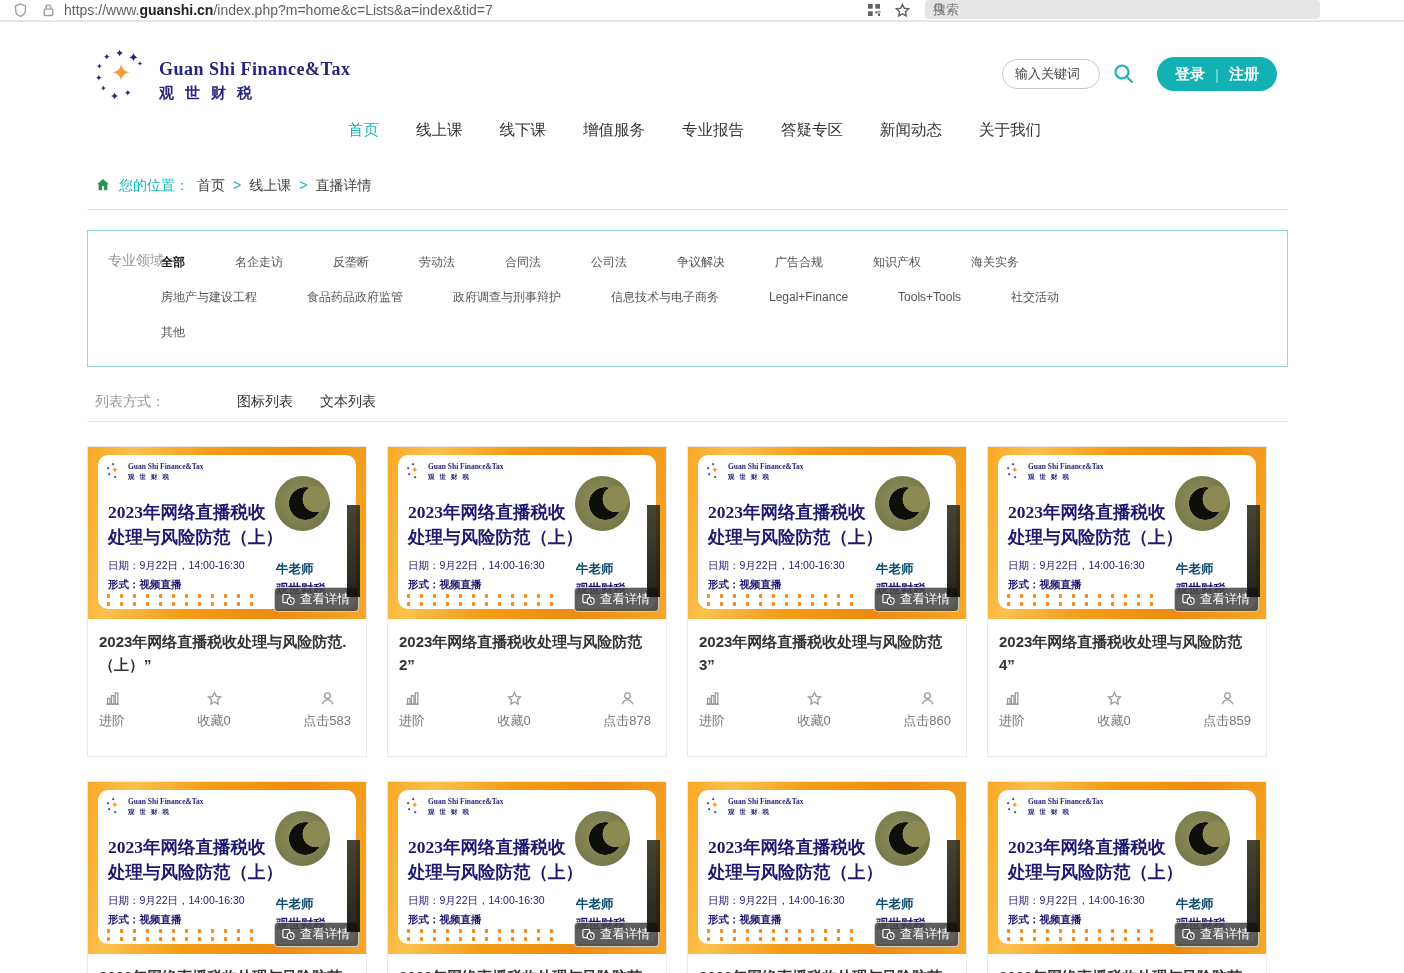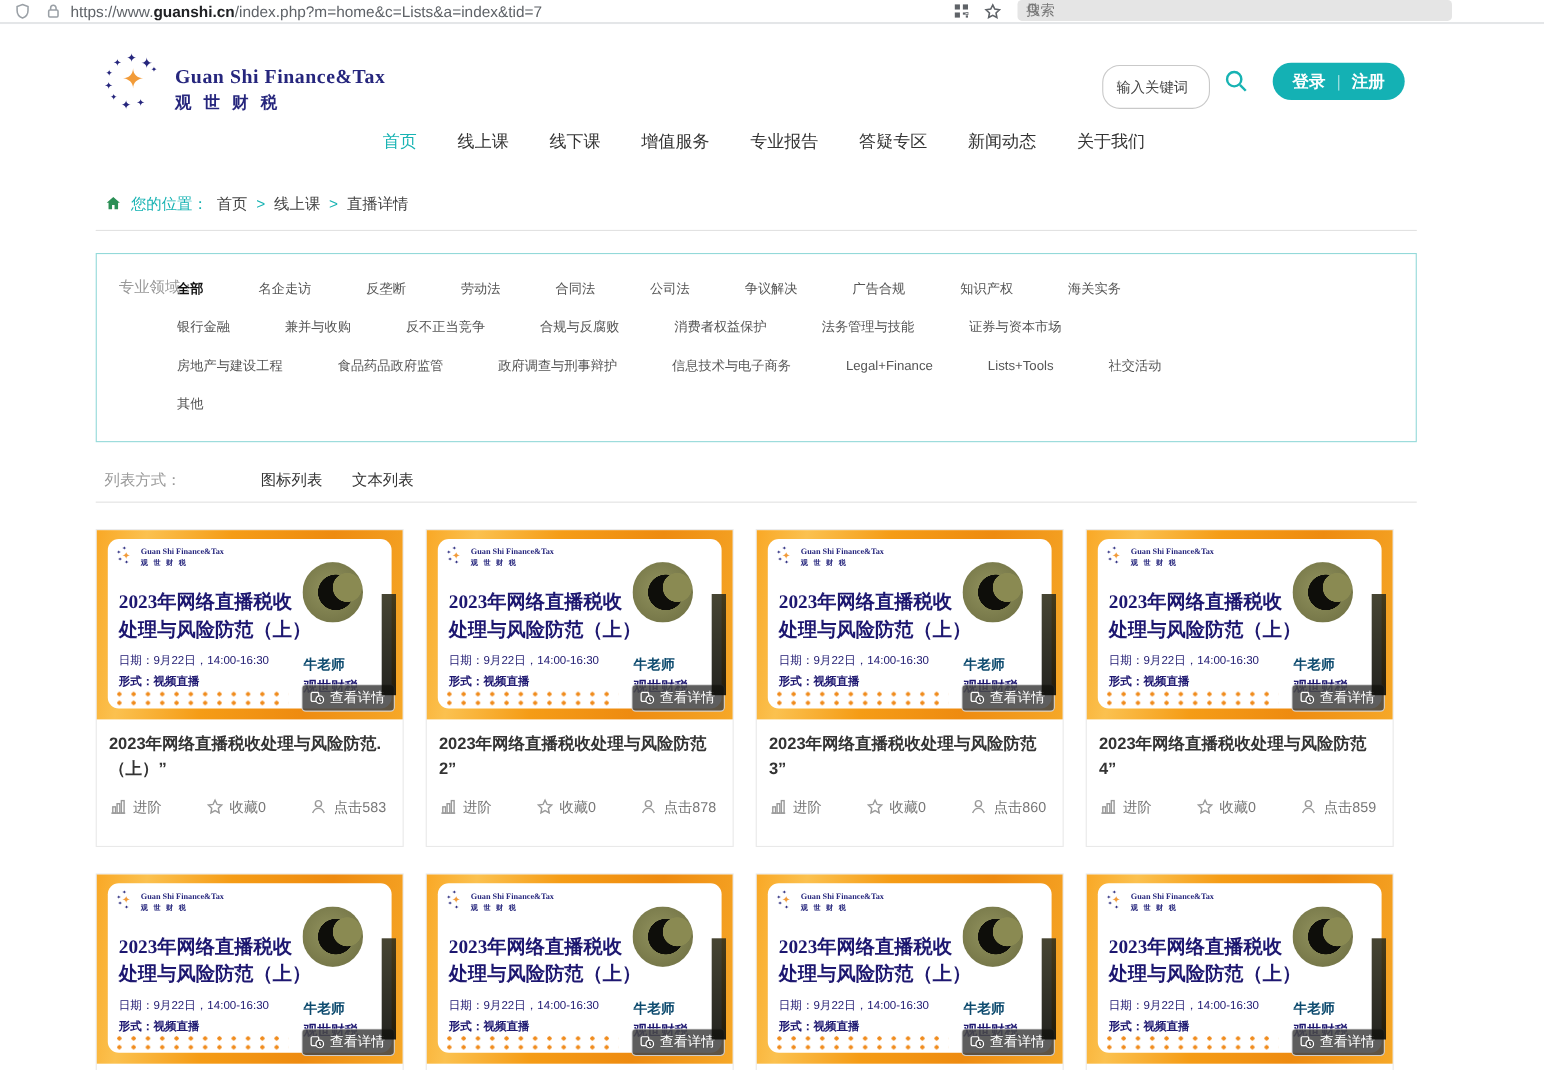--- a/index.html
+++ b/index.html
@@ -19,23 +19,23 @@
   .header { position:relative; height:140px; background:#fff; }
   .logo { position:absolute; left:95px; top:26px; display:flex; gap:10px; cursor:pointer; }
   .cluster { position:relative; width:54px; height:56px; }
   .cluster span { position:absolute; color:#26267d; line-height:1; }
   .cluster .or { color:#f29b38; }
   .brandtxt { padding-top:11px; }
   .brand-en { font-family:"Liberation Serif","DejaVu Serif",serif; font-weight:700;
     font-size:18px; color:#26267d; letter-spacing:.5px; }
   .brand-cn { font-family:"Liberation Serif","DejaVu Serif",serif; font-weight:700;
     font-size:15px; color:#26267d; letter-spacing:11px; margin-top:4px; }
-  .hsearch { position:absolute; left:1002px; top:37px; width:98px; height:40px;
+  .hsearch { position:absolute; left:1002px; top:37px; width:98px; height:30px;
     border:1px solid #c9c9c9; border-radius:16px; padding:0 12px; font-size:13px; color:#b91c1c;
-    outline:none; font-family:Liberation Sans, sans-serif; }
+    outline:none; font-family:Liberation Serif, serif; }
   .hsearch::placeholder { color:#444; }
   .hmag { position:absolute; left:1112px; top:40px; cursor:pointer; }
   .authpill { position:absolute; left:1157px; top:35px; height:34px; background:#14b1b4;
     border-radius:18px; display:flex; align-items:center; padding:0 18px; gap:10px;
     color:#fff; font-size:15px; font-weight:700; cursor:pointer; }
   .authpill .sep { color:rgba(255,255,255,.55); font-weight:400; }
 
   .pathbox { position:absolute; left:97px; top:89px; width:231px; height:38px;
     background:linear-gradient(90deg,#43c4be,#10b0b4); color:rgba(255,255,255,.55);
     font-size:17px; line-height:38px; overflow:hidden; text-indent:-5px; cursor:pointer; }
@@ -95,21 +95,21 @@
   .dots { position:absolute; left:4px; bottom:2px; width:160px; height:15px;
     background-image:radial-gradient(circle,#f08c1e 1.7px,rgba(0,0,0,0) 2.1px);
     background-size:13px 8px; }
   .badge { position:absolute; right:7px; bottom:7px; background:rgba(72,72,72,.88);
     border:1px solid rgba(255,255,255,.7); border-radius:4px; color:#fff; font-size:12.5px;
     display:flex; align-items:center; gap:4px; padding:3px 8px 3px 6px; cursor:pointer; }
   .cinfo { padding:11px 11px 26px; }
   .ctitle { font-size:15px; font-weight:700; color:#333; line-height:1.55; min-height:46px; }
   .cstats { display:flex; justify-content:space-between; margin-top:13px; padding-right:4px;
     font-size:13px; color:#777; }
-  .stat { display:flex; align-items:center; gap:5px; }
+  .stat { display:flex; align-items:center; gap:5px;flex-direction:column; }
   .stat svg { flex:none; }
 </style>
 </head>
 <body>
 
 <div class="bbar">
   <svg style="left:12px" width="17" height="17" viewBox="0 0 24 24" fill="none" stroke="#9aa0a6" stroke-width="2">
       <path d="M12 3l7 2.5v5c0 4.6-3 8.2-7 9.7-4-1.5-7-5.1-7-9.7v-5z"></path>
     </svg>
   <svg style="left:40px" width="17" height="17" viewBox="0 0 24 24" fill="none" stroke="#9aa0a6" stroke-width="2">
@@ -205,35 +205,26 @@
         <a>反垄断</a>
         <a>劳动法</a>
         <a>合同法</a>
         <a>公司法</a>
         <a>争议解决</a>
         <a>广告合规</a>
         <a>知识产权</a>
         <a>海关实务</a>
       </div>
       <div class="frow">
-        <a>银行金融</a>
-        <a>兼并与收购</a>
-        <a>反不正当竞争</a>
-        <a>合规与反腐败</a>
-        <a>消费者权益保护</a>
-        <a>法务管理与技能</a>
-        <a>证券与资本市场</a>
-      </div>
-      <div class="frow">
         <a>房地产与建设工程</a>
         <a>食品药品政府监管</a>
         <a>政府调查与刑事辩护</a>
         <a>信息技术与电子商务</a>
         <a>Legal+Finance</a>
-        <a>Lists+Tools</a>
+        <a>Tools+Tools</a>
         <a>社交活动</a>
       </div>
       <div class="frow">
         <a>其他</a>
       </div>
     </div>
 
   <div class="listmode" id="listmode">
     <span class="llabel">列表方式：</span>
   <a>图标列表</a>

